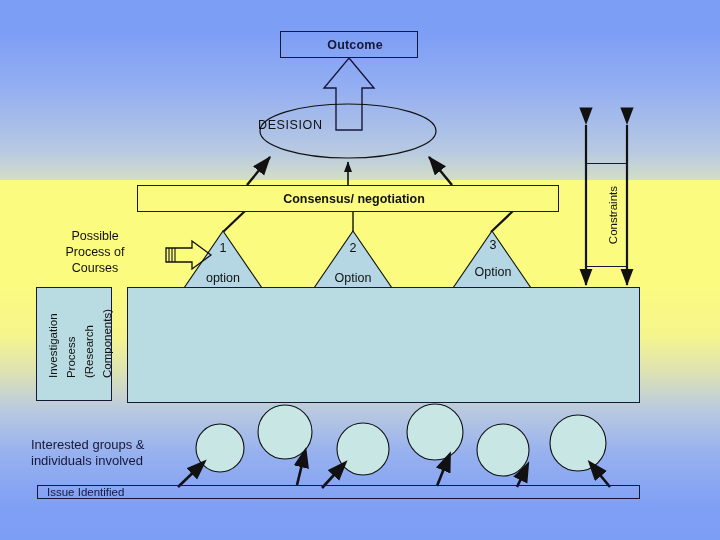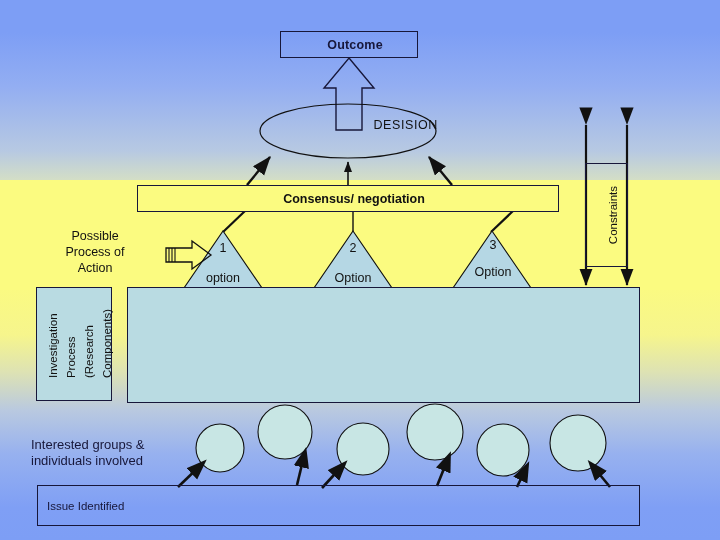--- a/index.html
+++ b/index.html
@@ -64,21 +64,21 @@
     font-size: 12.5px;
     font-weight: bold;
     color: #17173a;
     letter-spacing: 0.2px;
   }
 
   #decision-ellipse-label {
     position: absolute;
     left: 258px; top: 118px;
     width: 180px;
-    text-align: right;
+    text-align: left;
     font-size: 12.5px;
     color: #111;
     letter-spacing: 0.6px;
   }
 
   #consensus-bar {
     left: 137px; top: 185px;
     width: 422px; height: 27px;
     background: #fbfb80;
     font-size: 12.5px;
@@ -125,21 +125,21 @@
   }
   #constraints-text {
     writing-mode: vertical-rl;
     transform: rotate(180deg);
     font-size: 11.5px;
     color: #111;
   }
 
   #issue-bar {
     left: 37px; top: 485px;
-    width: 603px; height: 41px;
+    width: 603px; height: 14px;
     background: transparent;
     justify-content: flex-start;
     padding-left: 9px;
     font-size: 11.5px;
     color: #17173a;
   }
 
   #interested-groups {
     position: absolute;
     left: 31px; top: 437px;
@@ -226,21 +226,21 @@
 
   <div id="decision-ellipse-label">DESISION</div>
 
   <div class="node-box" id="consensus-bar">
     <span>Consensus/ negotiation</span>
   </div>
 
   <div id="possible-courses">
     <div>Possible</div>
     <div>Process of</div>
-    <div>Action</div>
+    <div>Courses</div>
   </div>
 
   <div class="tri-label" style="left:193px;top:241px;">1</div>
   <div class="tri-label" style="left:193px;top:271px;">option</div>
 
   <div class="tri-label" style="left:323px;top:241px;">2</div>
   <div class="tri-label" style="left:323px;top:271px;">Option</div>
 
   <div class="tri-label" style="left:463px;top:238px;">3</div>
   <div class="tri-label" style="left:463px;top:265px;">Option</div>

